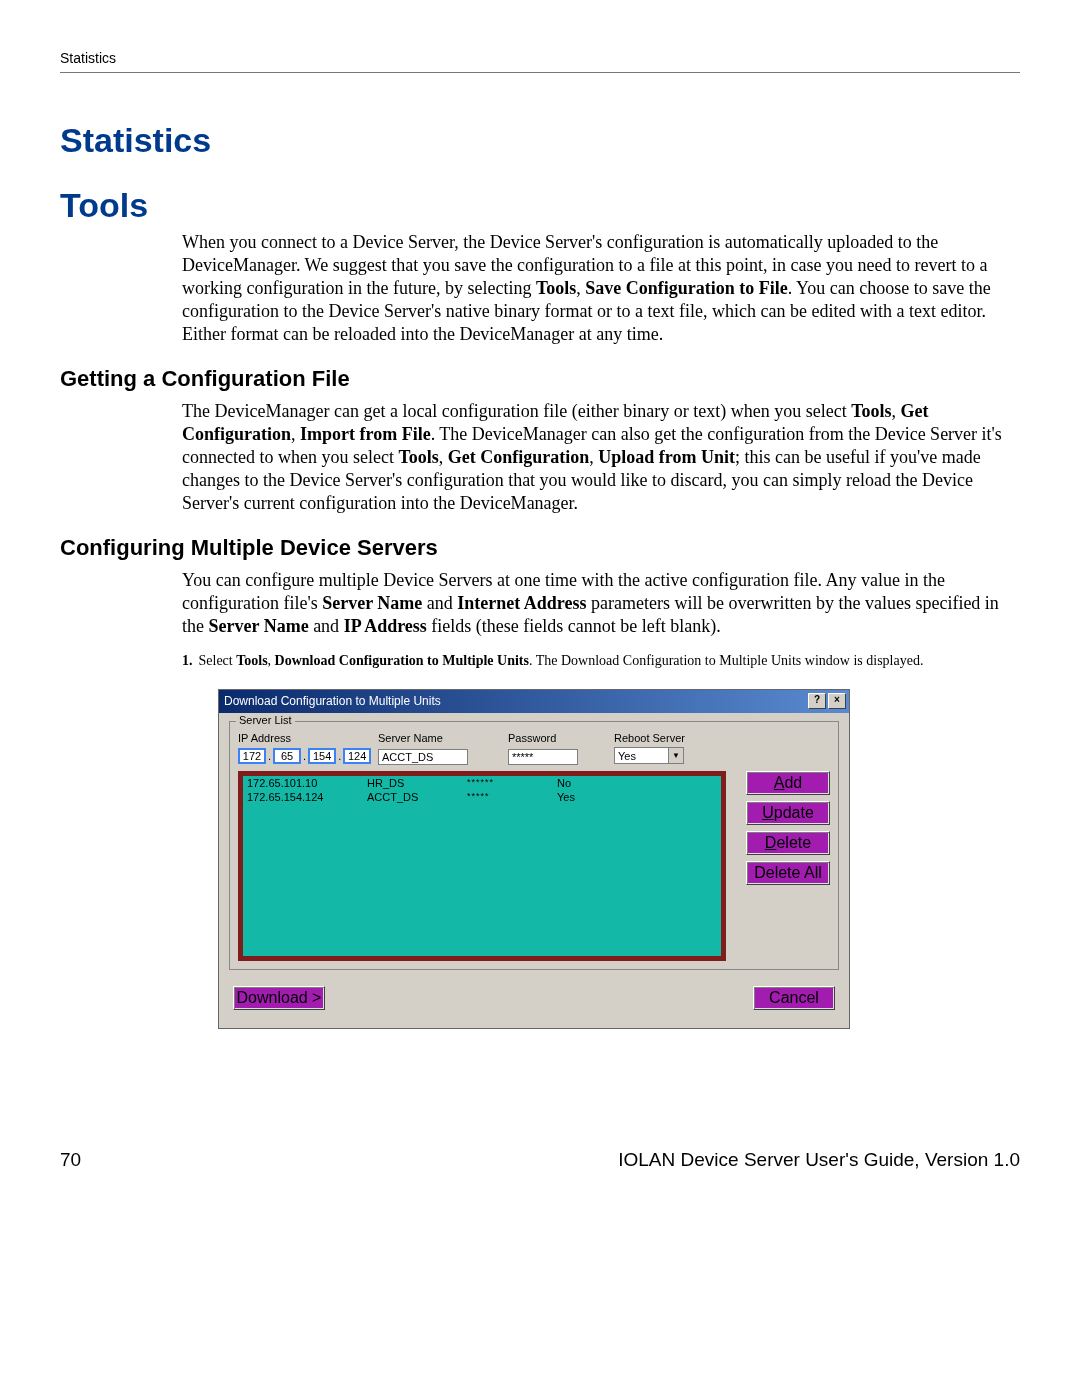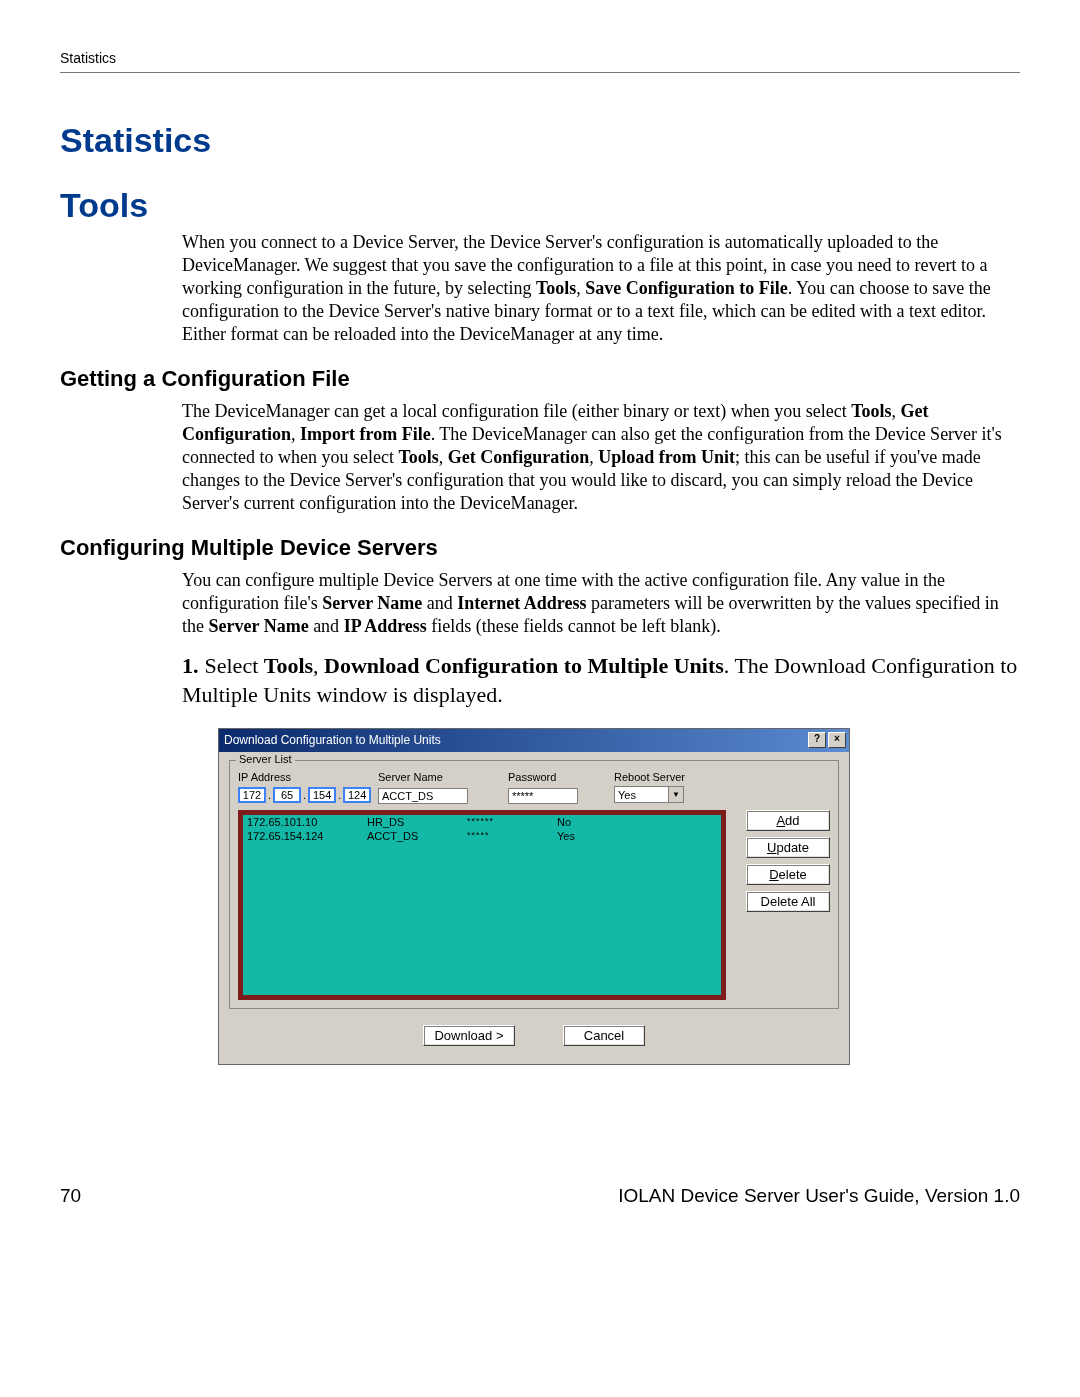--- a/index.html
+++ b/index.html
@@ -42,21 +42,21 @@
     font-size: 22px;
     color: #000;
     margin: 20px 0 8px 0;
   }
   .bold { font-weight: bold; }
   ol.steps {
     margin: 12px 0 18px 0;
     padding-left: 22px;
   }
   ol.steps li {
-    font-size: 22px;
+    font-size: 14px;
     line-height: 1.3;
   }
   ol.steps li .num {
     font-weight: bold;
     margin-right: 6px;
   }
 
   
   .dlg-wrap {
     margin-left: 158px;
@@ -148,33 +148,33 @@
     font-size:11px; box-sizing:border-box;
   }
   .list-row {
     display:flex; padding:1px 4px;
   }
   .lr-ip { width:120px; }
   .lr-sn { width:100px; }
   .lr-pw { width:90px; letter-spacing:1px; font-size:9px; }
   .lr-rb { width:60px; }
   .btn {
-    font-size:13px; background:#ffffff;
+    font-size:16px; background:#a21caf;
     border:1px solid #fff;
     border-right-color:#404040; border-bottom-color:#404040;
     padding:2px 0; width:82px; text-align:center;
     margin-bottom:6px;
     box-shadow: 1px 1px 0 #808080 inset, -1px -1px 0 #dfdfdf inset;
   }
   .side-btns {
     width:95px; display:flex; flex-direction:column; align-items:flex-end;
     padding-left:10px;
   }
   .bottom-row {
-    display:flex; justify-content:center; gap:48px; padding:6px 4px 2px 4px;
+    display:flex; justify-content:space-between; gap:48px; padding:6px 4px 2px 4px;
   }
   .footer {
     margin-top: 120px;
     display:flex;
     font-size: 19px;
     font-family: Arial, Helvetica, sans-serif;
   }
   .footer .pg { width:120px; }
   .footer .ft { flex:1; text-align:right; padding-left: 140px;}
   .ul { text-decoration: underline; }

